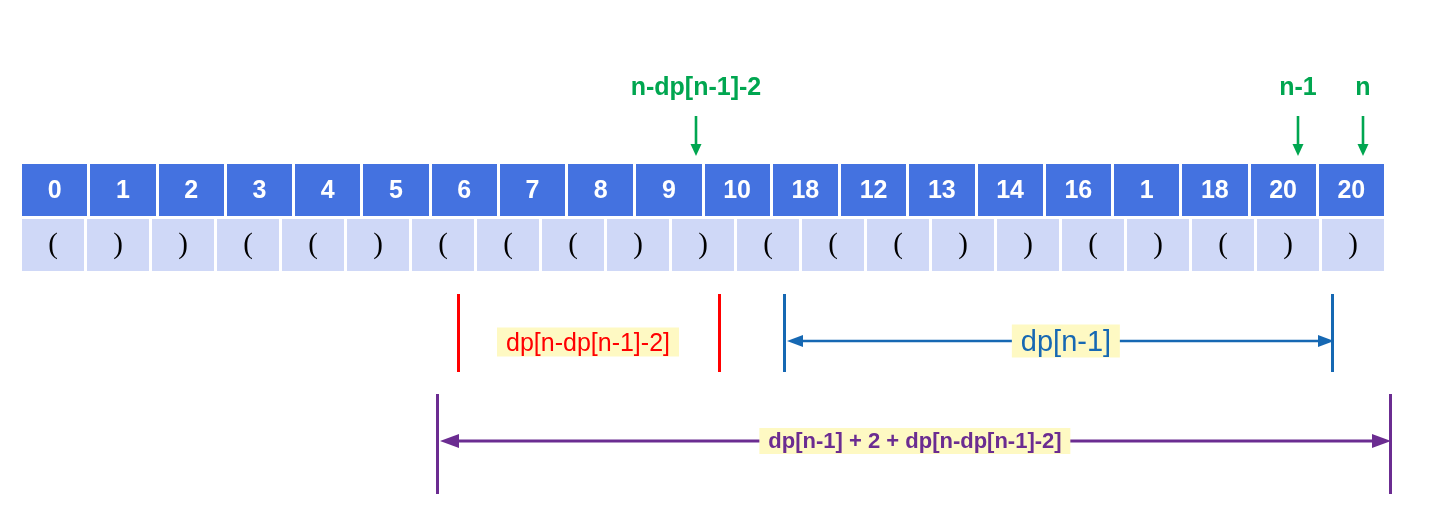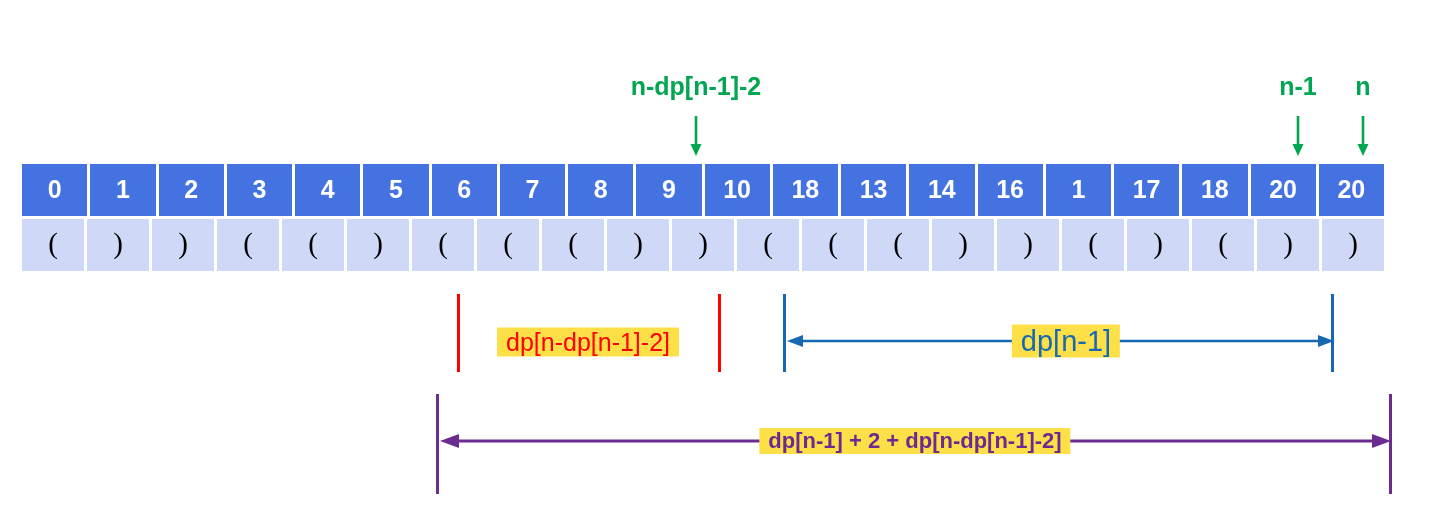--- a/index.html
+++ b/index.html
@@ -38,21 +38,21 @@
 
   
   .bar{position:absolute;width:3px;}
   .bar.red{background:#FF0000;}
   .bar.blue{background:#1668B3;}
   .bar.purple{background:#6B2C91;}
 
   
   .span-label{
     position:absolute;white-space:nowrap;transform:translate(-50%,-50%);
-    background:#fde047;padding:0 9px;
+    background:#fef9c3;padding:0 9px;
   }
   .red-text{color:#FF0000;font-size:25px;}
   .blue-text{color:#1668B3;font-size:29px;}
   .purple-text{color:#6B2C91;font-size:22px;font-weight:bold;}
 
   
   #arrow-layer{position:absolute;left:0;top:0;width:1430px;height:520px;pointer-events:none;}
 </style>
 </head>
 <body>
@@ -94,25 +94,25 @@
       <div class="cell">2</div>
       <div class="cell">3</div>
       <div class="cell">4</div>
       <div class="cell">5</div>
       <div class="cell">6</div>
       <div class="cell">7</div>
       <div class="cell">8</div>
       <div class="cell">9</div>
       <div class="cell">10</div>
       <div class="cell">18</div>
+      <div class="cell">12</div>
       <div class="cell">13</div>
       <div class="cell">14</div>
       <div class="cell">16</div>
       <div class="cell">1</div>
-      <div class="cell">17</div>
       <div class="cell">18</div>
       <div class="cell">20</div>
       <div class="cell">20</div>
     </div>
 
     <div class="row paren-row">
       <div class="cell">(</div>
       <div class="cell">)</div>
       <div class="cell">)</div>
       <div class="cell">(</div>

